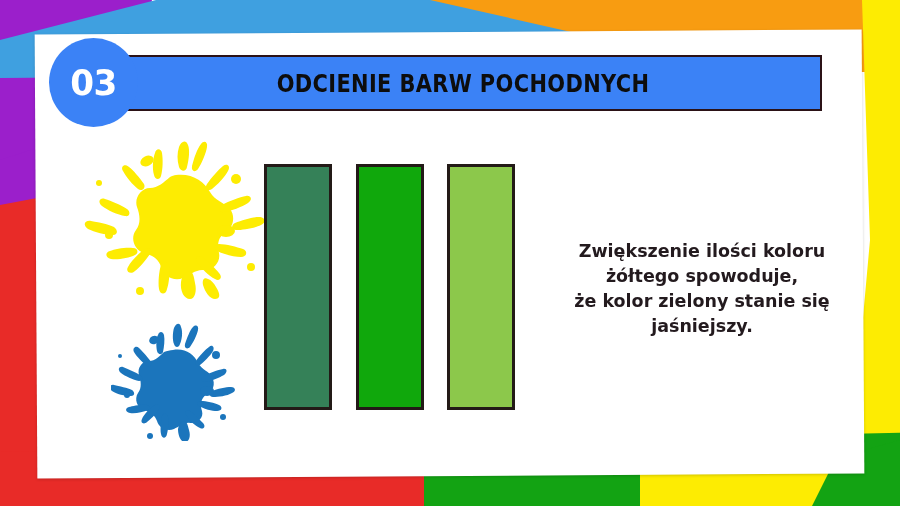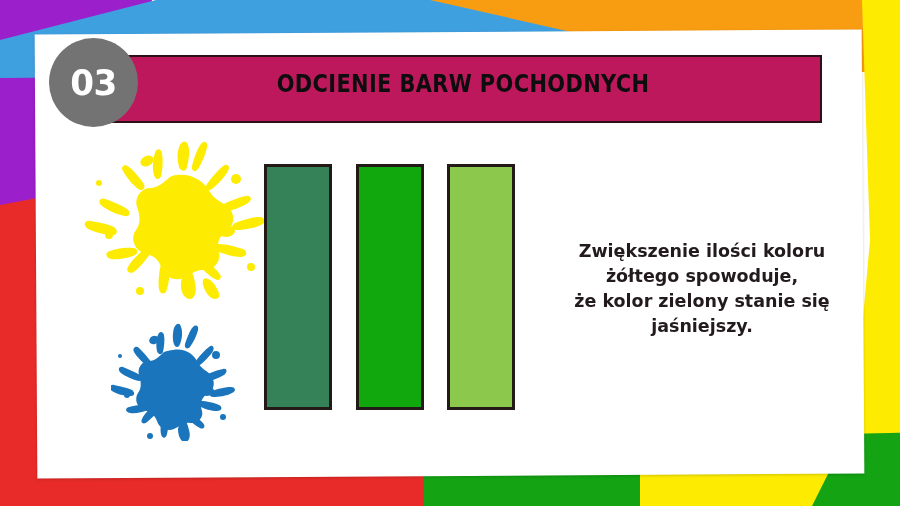--- a/index.html
+++ b/index.html
@@ -40,23 +40,23 @@
     inset: 0;
     transform: rotate(0.35deg);
   }
 
   
   #title-box {
     position: absolute;
     left: 64px;
     top: 23px;
     width: 722px;
-    height: 68px;
+    height: 56px;
     border: 2px solid #2b1216;
-    background: #be185d;
+    background: #3b82f6;
     box-sizing: border-box;
   }
   #title-text {
     position: absolute;
     left: 0;
     top: 0;
     width: 722px;
     height: 56px;
     line-height: 54px;
     text-align: center;
@@ -165,21 +165,21 @@
     <polygon points="836,458 900,440 900,506 812,506" fill="#13a313"></polygon>
   </svg>
 
   <div id="card">
     <div id="card-inner">
 
       <div id="title-box" style="border-color: rgb(43, 18, 22);">
         <div id="title-text">ODCIENIE BARW POCHODNYCH</div>
       </div>
 
-      <div id="number-badge" style="background-color: #737373;">
+      <div id="number-badge" style="background-color: #3b82f6;">
         <div id="number-badge-label" style="color: rgb(255, 255, 255);">03</div>
       </div>
 
       <svg id="splatter-yellow" viewBox="0 0 186 160">
         <g fill="#fdec02">
           <path d="M93 36c16-2 28 6 34 17 5 9 14 10 20 17 6 8 3 19-5 24-7 4-8 12-6 20 2 9-6 18-15 17-8-1-14 5-21 8-9 4-20-2-22-11-2-8-9-12-17-14-10-3-14-15-8-23 5-7 4-15 1-23-3-9 4-19 13-19 8 0 14-6 20-11 2-1 4-2 6-2z"></path>
           <path d="M96 8c2-6 7-8 9-2 2 5 1 14-1 22-1 5-6 5-8 0-2-7-2-14 0-20z"></path>
           <path d="M118 5c3-4 7-2 6 3-1 6-5 16-9 22-3 4-7 2-6-3 2-8 5-17 9-22z"></path>
           <path d="M72 14c1-5 6-5 7 0 1 6 1 16-1 23-1 4-6 4-7-1-2-7-1-17 1-22z"></path>
           <path d="M140 27c4-3 8 0 5 5-3 6-11 14-16 18-4 3-8-1-5-5 4-6 12-15 16-18z"></path>

